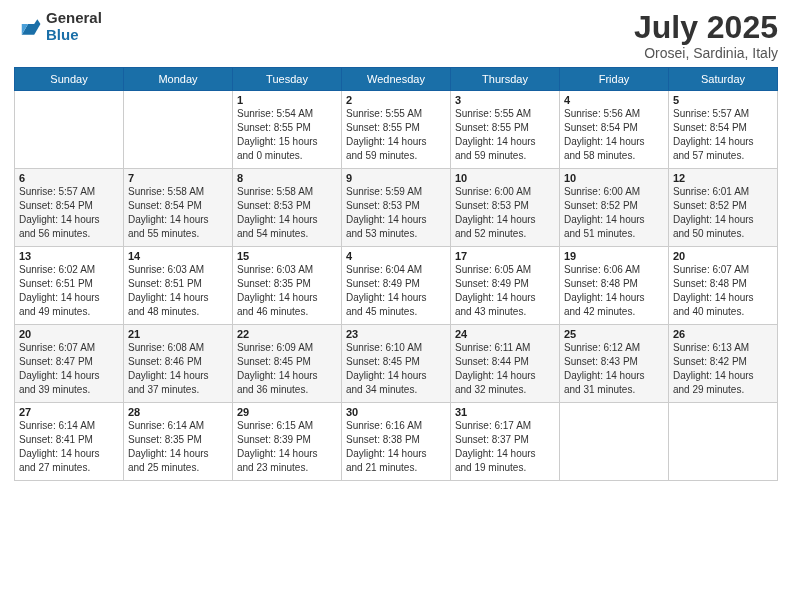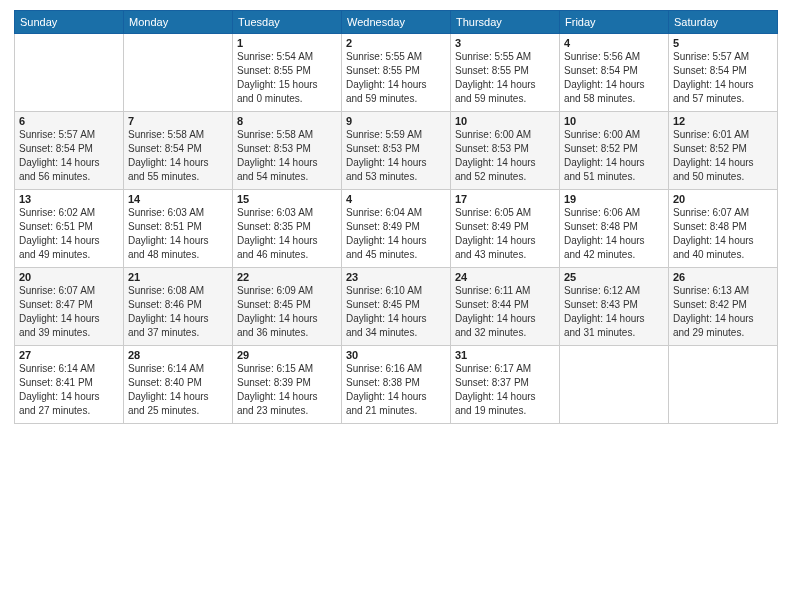--- a/index.html
+++ b/index.html
@@ -61,21 +61,21 @@
     }
     .calendar {
       width: 100%;
       border-collapse: collapse;
       border: 1px solid #ccc;
       font-size: 9px;
     }
     .calendar th {
       background: #1a6fa8;
       color: #fff;
-      text-align: left;
+      text-align: center;
       padding: 5px 5px;
       font-size: 11px;
       font-weight: normal;
       border: 1px solid #1560a0;
     }
     .calendar td {
       border: 1px solid #ccc;
       vertical-align: top;
       padding: 3px 4px;
       width: calc(100% / 7);
@@ -101,20 +101,37 @@
       background: #fff !important;
     }
     .calendar tbody tr:nth-child(even) td.empty {
       background: #fff !important;
     }
   </style>
 </head>
 <body>
 
 <div class="page">
+  <div class="header">
+    <div class="logo">
+      <svg class="logo-icon" viewBox="0 0 36 36">
+        <polygon points="10,28 26,28 34,14 18,14" fill="#1a6fa8"></polygon>
+        <polygon points="10,28 18,14 10,14" fill="#4a9fd8"></polygon>
+        <polygon points="26,14 34,14 30,8" fill="#1a6fa8"></polygon>
+      </svg>
+      <div class="logo-text">
+        <span class="logo-general">General</span>
+        <span class="logo-blue">Blue</span>
+      </div>
+    </div>
+    <div class="title-block">
+      <div class="month-title">July 2025</div>
+      <div class="subtitle">Orosei, Sardinia, Italy</div>
+    </div>
+  </div>
 
   <table class="calendar">
     <thead>
       <tr>
         <th>Sunday</th>
         <th>Monday</th>
         <th>Tuesday</th>
         <th>Wednesday</th>
         <th>Thursday</th>
         <th>Friday</th>
@@ -318,21 +335,21 @@
           <td>
             <span class="day-num">27</span>
             <div class="day-info">Sunrise: 6:14 AM
 Sunset: 8:41 PM
 Daylight: 14 hours
 and 27 minutes.</div>
           </td>
           <td>
             <span class="day-num">28</span>
             <div class="day-info">Sunrise: 6:14 AM
-Sunset: 8:40 PM
+Sunset: 8:35 PM
 Daylight: 14 hours
 and 25 minutes.</div>
           </td>
           <td>
             <span class="day-num">29</span>
             <div class="day-info">Sunrise: 6:15 AM
 Sunset: 8:39 PM
 Daylight: 14 hours
 and 23 minutes.</div>
           </td>

